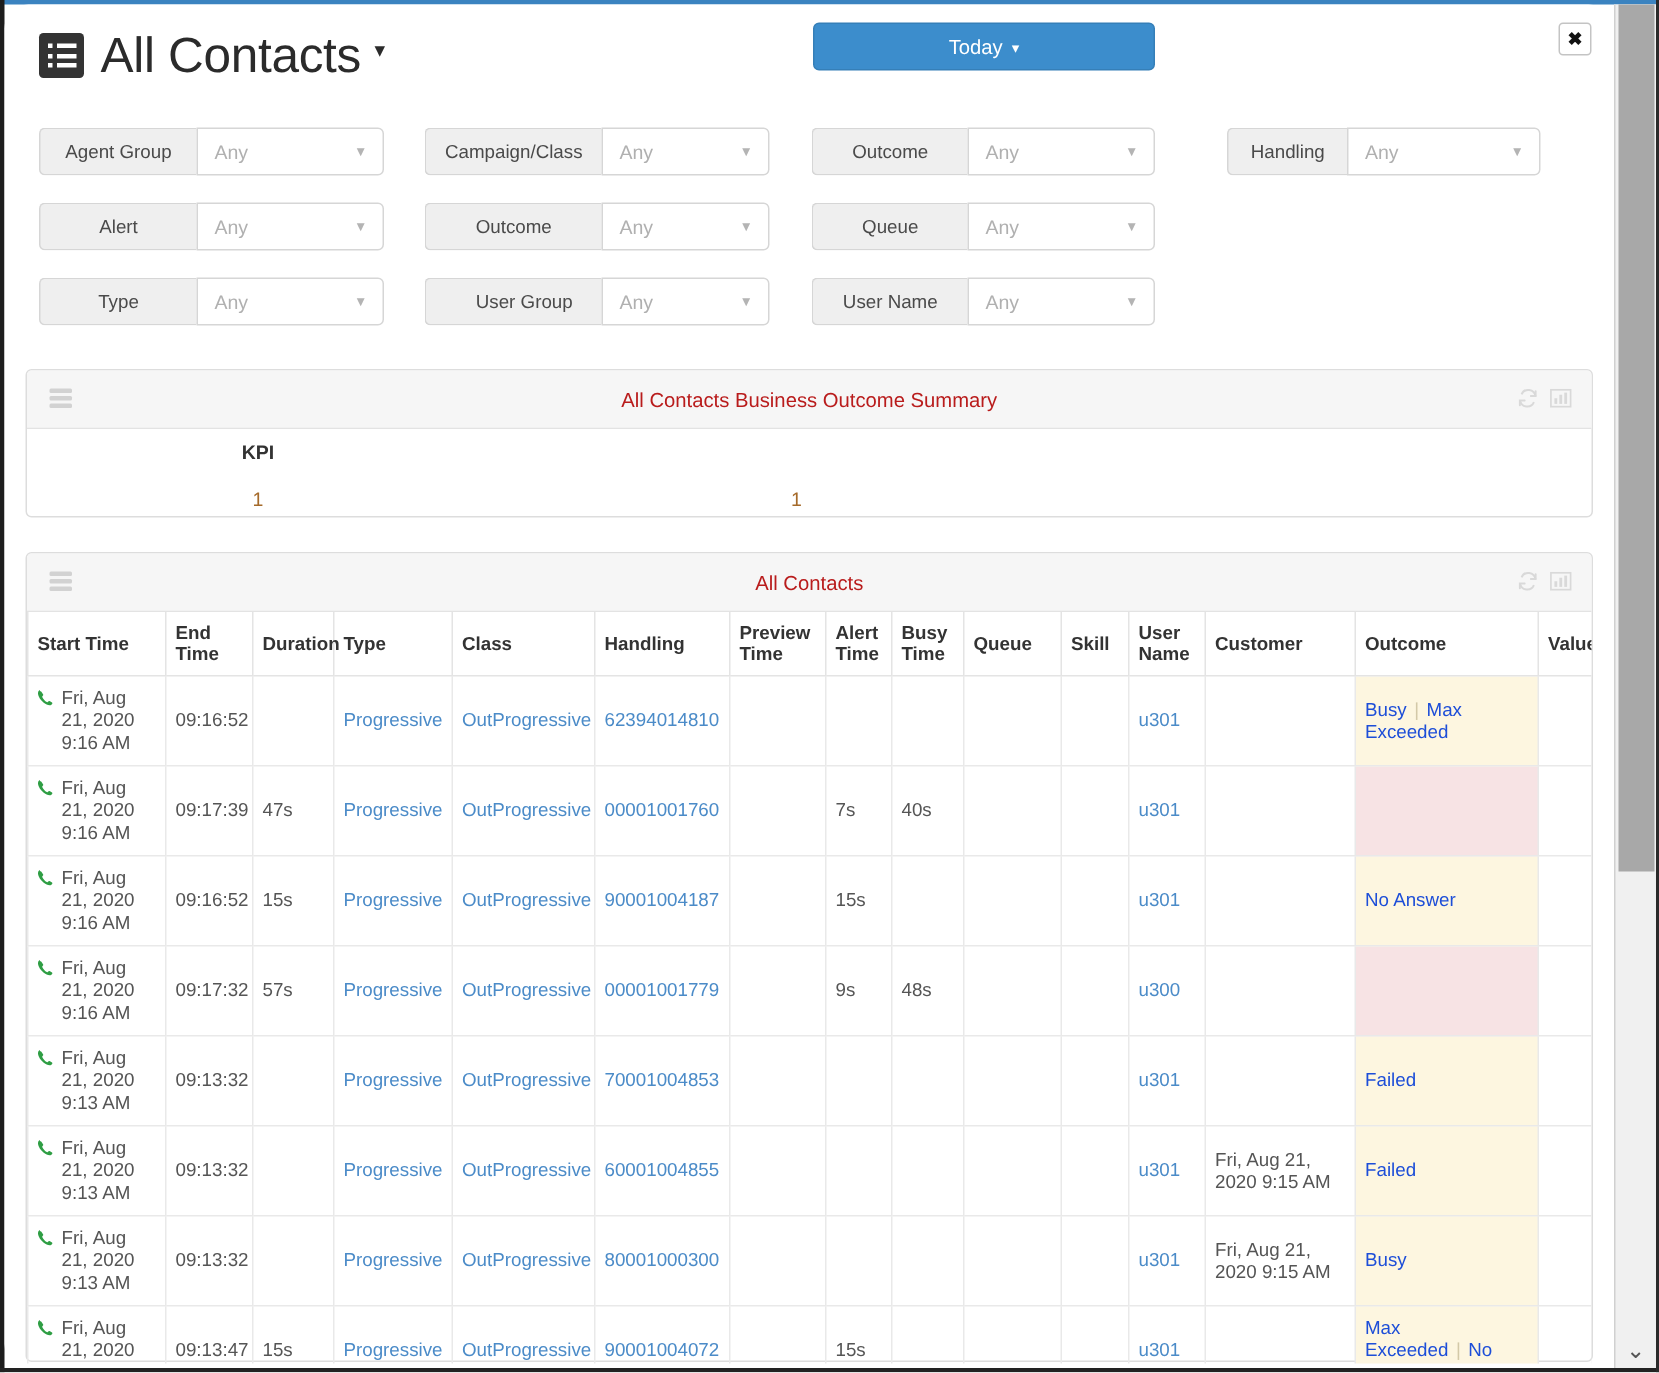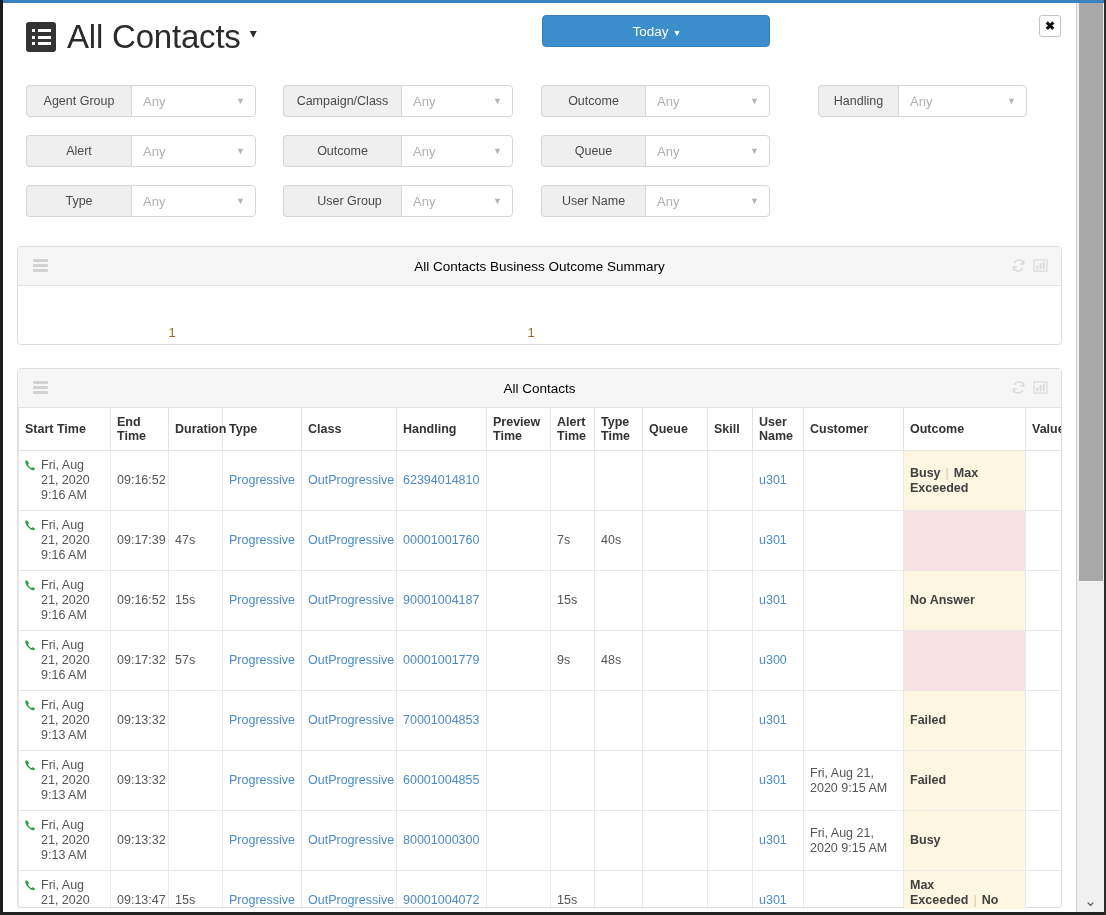--- a/index.html
+++ b/index.html
@@ -247,21 +247,21 @@
     background: #f6f6f6;
     border-bottom: 1px solid #e3e3e3;
     border-radius: 3px 3px 0 0;
     position: relative;
     display: flex;
     align-items: center;
     justify-content: center;
   }
   .panel-title {
     font-size: 13.5px;
-    color: #000000;
+    color: #b91c1c;
   }
   .burger {
     position: absolute;
     left: 15px;
     top: 12px;
     width: 15px;
     height: 13px;
     cursor: pointer;
   }
   .burger span {
@@ -341,21 +341,21 @@
   }
   .phone-ico {
     position: absolute;
     left: 5px;
     top: 8px;
     width: 13px;
     height: 13px;
   }
   .out-bg-cream { background: #fdf6e0 !important; }
   .out-bg-pink { background: #f7e3e4 !important; }
-  .out-txt-amber { color: #404040; font-weight: bold; }
+  .out-txt-amber { color: #1d4ed8; }
   .sep { color: #d3c9a8; padding: 0 5px; }
 
   .tbl-wrap {
     overflow: hidden;
   }
 </style>
 </head>
 <body>
 
 <div id="viewport">
@@ -484,20 +484,21 @@
               <rect x="1" y="2" width="14" height="12" fill="none" stroke="#d9d9d9" stroke-width="1.2"></rect>
               <rect x="3.5" y="8" width="2" height="4" fill="#d9d9d9"></rect>
               <rect x="7" y="5.5" width="2" height="6.5" fill="#d9d9d9"></rect>
               <rect x="10.5" y="4" width="2" height="8" fill="#d9d9d9"></rect>
             </svg>
           </span>
         </span>
       </div>
       <div class="summary-body">
         <div class="summary-row head">
+          <div class="summary-cell c1">KPI</div>
         </div>
         <div class="summary-row vals">
           <div class="summary-cell c1">1</div>
           <div class="summary-cell c2">1</div>
         </div>
       </div>
     </div>
 
     <div class="panel" style="left:14px; top:365px; width:1045px; height:540px;">
       <div class="panel-head">
@@ -548,21 +549,21 @@
           <thead>
             <tr>
                 <th>Start Time</th>
                 <th>End Time</th>
                 <th>Duration</th>
                 <th>Type</th>
                 <th>Class</th>
                 <th>Handling</th>
                 <th>Preview Time</th>
                 <th>Alert Time</th>
-                <th>Type Time</th>
+                <th>Busy Time</th>
                 <th>Queue</th>
                 <th>Skill</th>
                 <th>User Name</th>
                 <th>Customer</th>
                 <th>Outcome</th>
                 <th>Value</th>
               </tr>
           </thead>
           <tbody>
               <tr>

